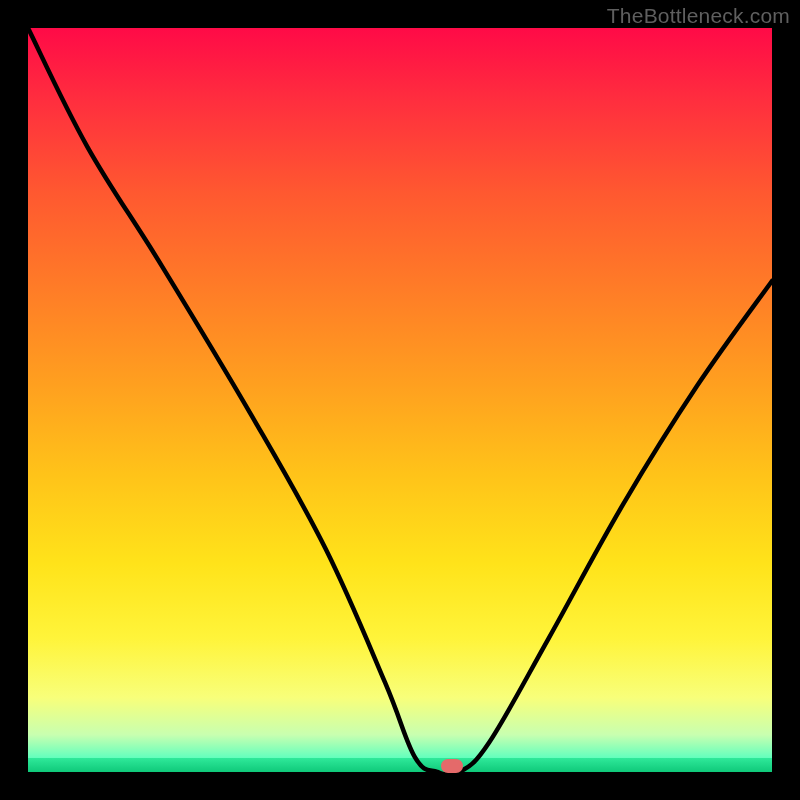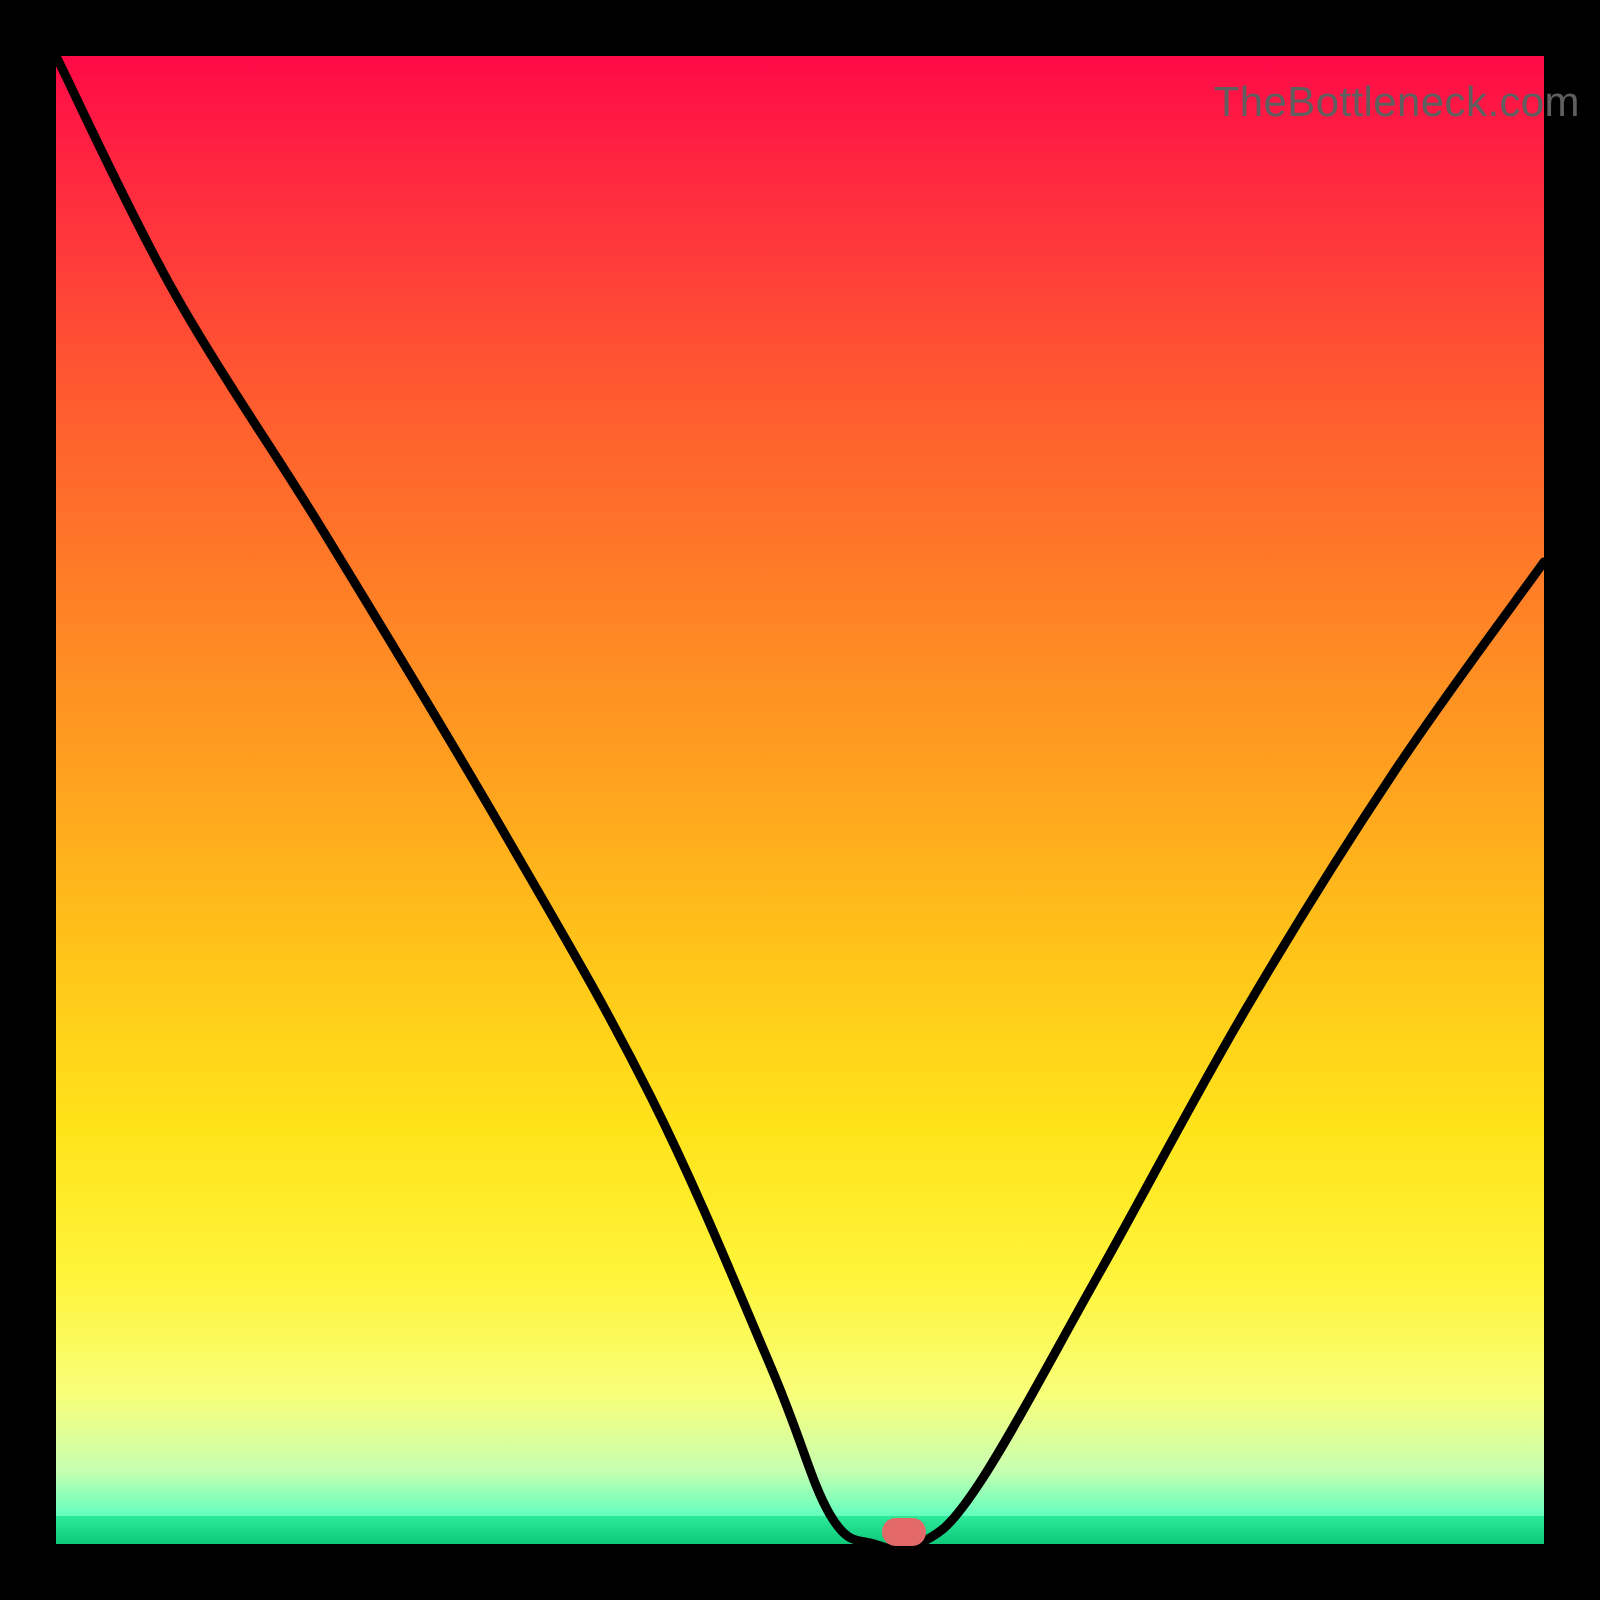--- a/index.html
+++ b/index.html
@@ -45,21 +45,20 @@
     background: linear-gradient(to bottom, #2fe99a 0%, #0fc97a 100%);
   }
   .watermark {
     position: absolute;
     top: 4px;
     right: 10px;
     color: #5f5f5f;
     font-size: 21px;
     font-weight: 500;
     letter-spacing: 0.2px;
-    margin-top: 36px;
   }
   svg.curve {
     position: absolute;
     left: 0; top: 0;
     width: 744px;
     height: 744px;
     overflow: visible;
   }
   .marker {
     position: absolute;

